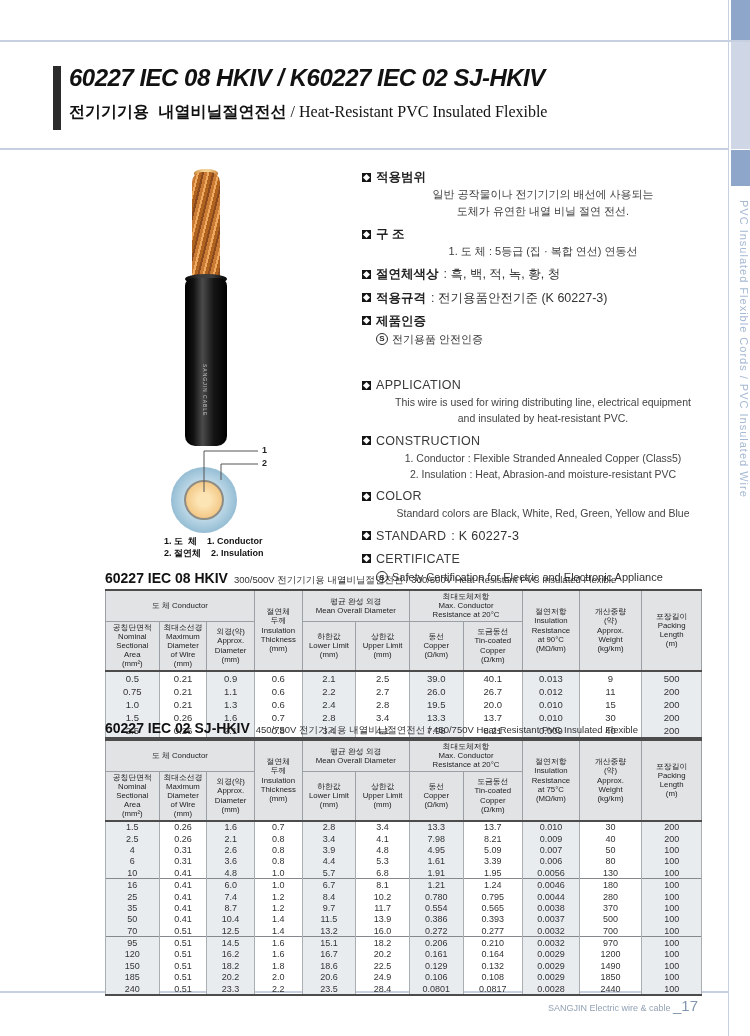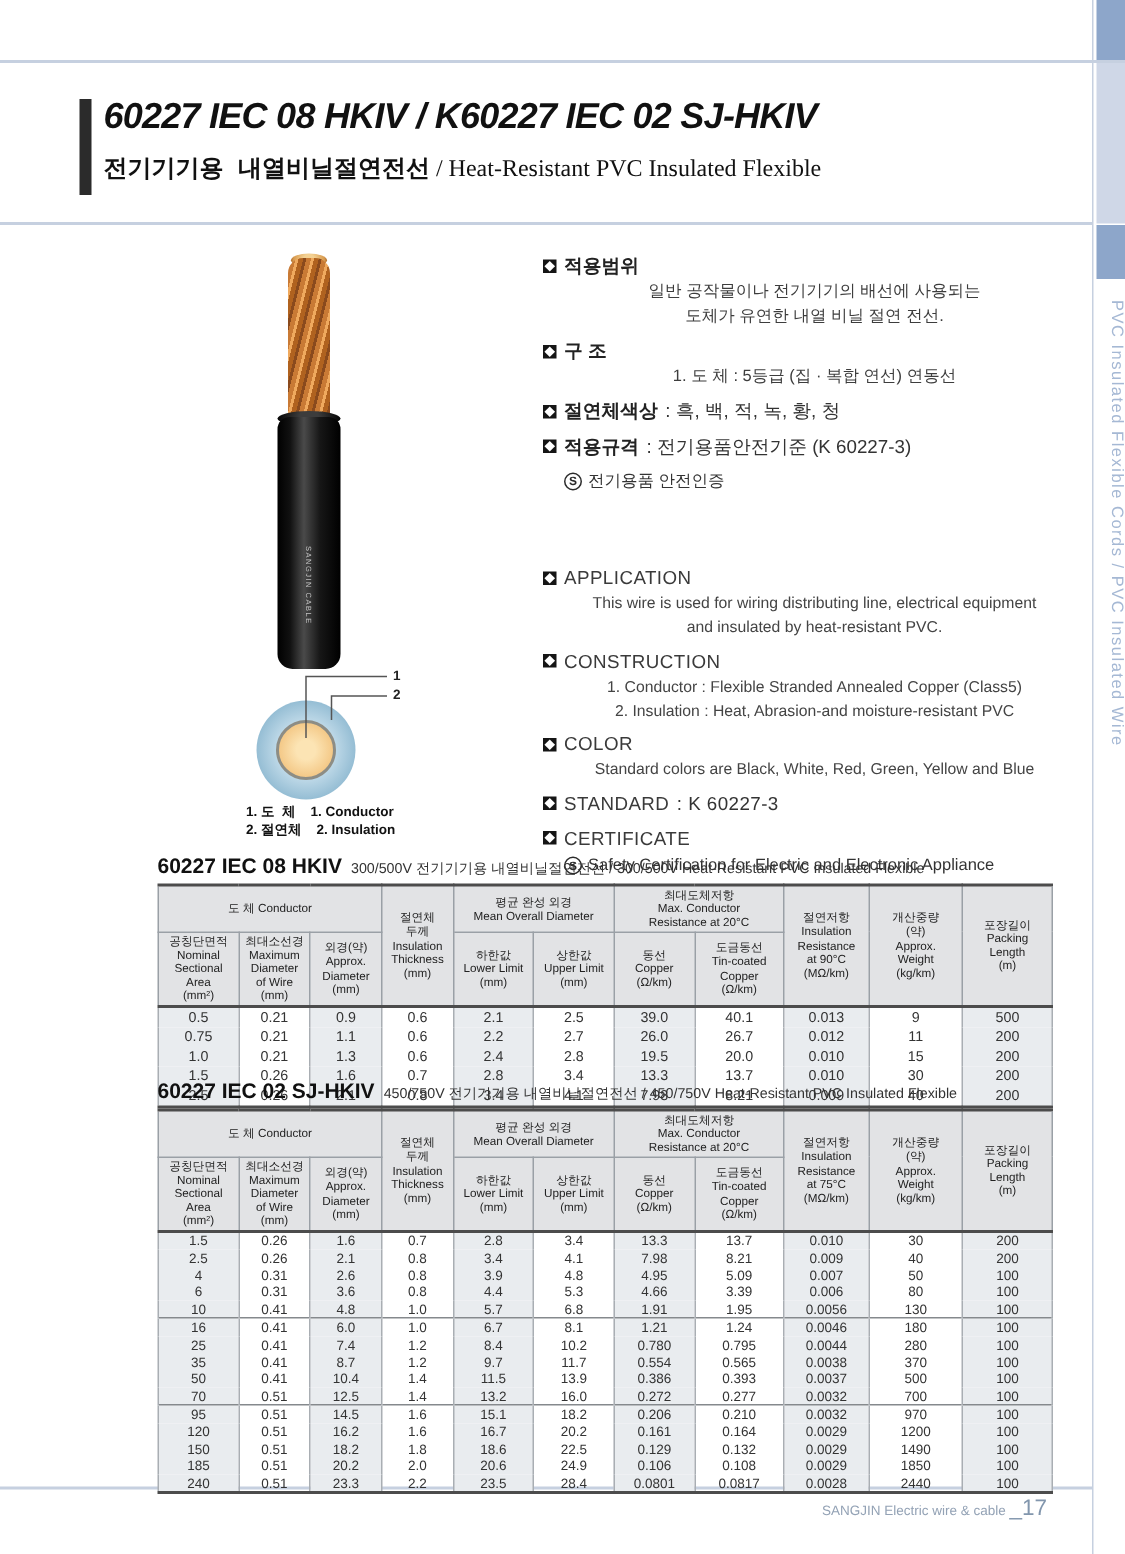--- a/index.html
+++ b/index.html
@@ -165,20 +165,24 @@
       </div>
     </div>
     <div class="spec-item">
       <div class="spec-head">
         <span class="bullet"></span>
         <span>적용규격</span>
         <span class="spec-inline"> : 전기용품안전기준 (K 60227-3)</span>
       </div>
     </div>
     <div class="spec-item">
+      <div class="spec-head">
+        <span class="bullet"></span>
+        <span>제품인증</span>
+      </div>
       <div class="spec-cert">
         <span class="smark">S</span>
         <span>전기용품 안전인증</span>
       </div>
     </div>
   </div>
 <div class="spec-list" id="english-specs">
     <div class="spec-item">
       <div class="spec-head">
         <span class="bullet"></span>
@@ -481,21 +485,21 @@
           <td>50</td>
           <td>100</td>
         </tr>
         <tr>
           <td>6</td>
           <td>0.31</td>
           <td>3.6</td>
           <td>0.8</td>
           <td>4.4</td>
           <td>5.3</td>
-          <td>4.66</td>
+          <td>1.61</td>
           <td>3.39</td>
           <td>0.006</td>
           <td>80</td>
           <td>100</td>
         </tr>
         <tr>
           <td>10</td>
           <td>0.41</td>
           <td>4.8</td>
           <td>1.0</td>

